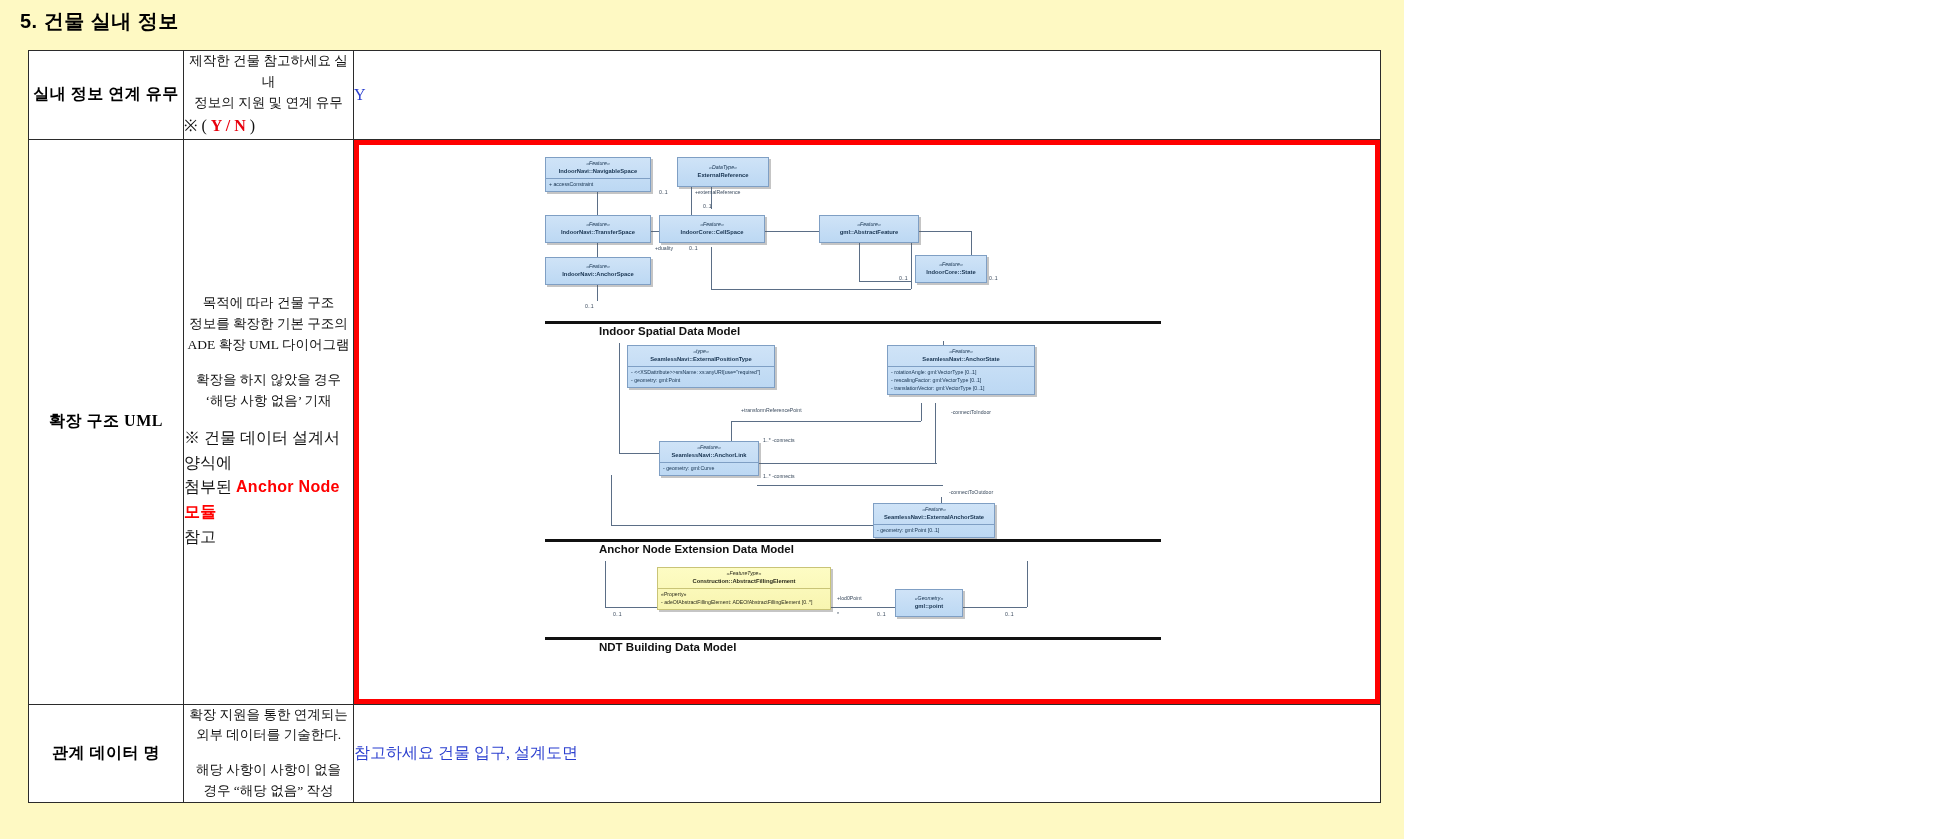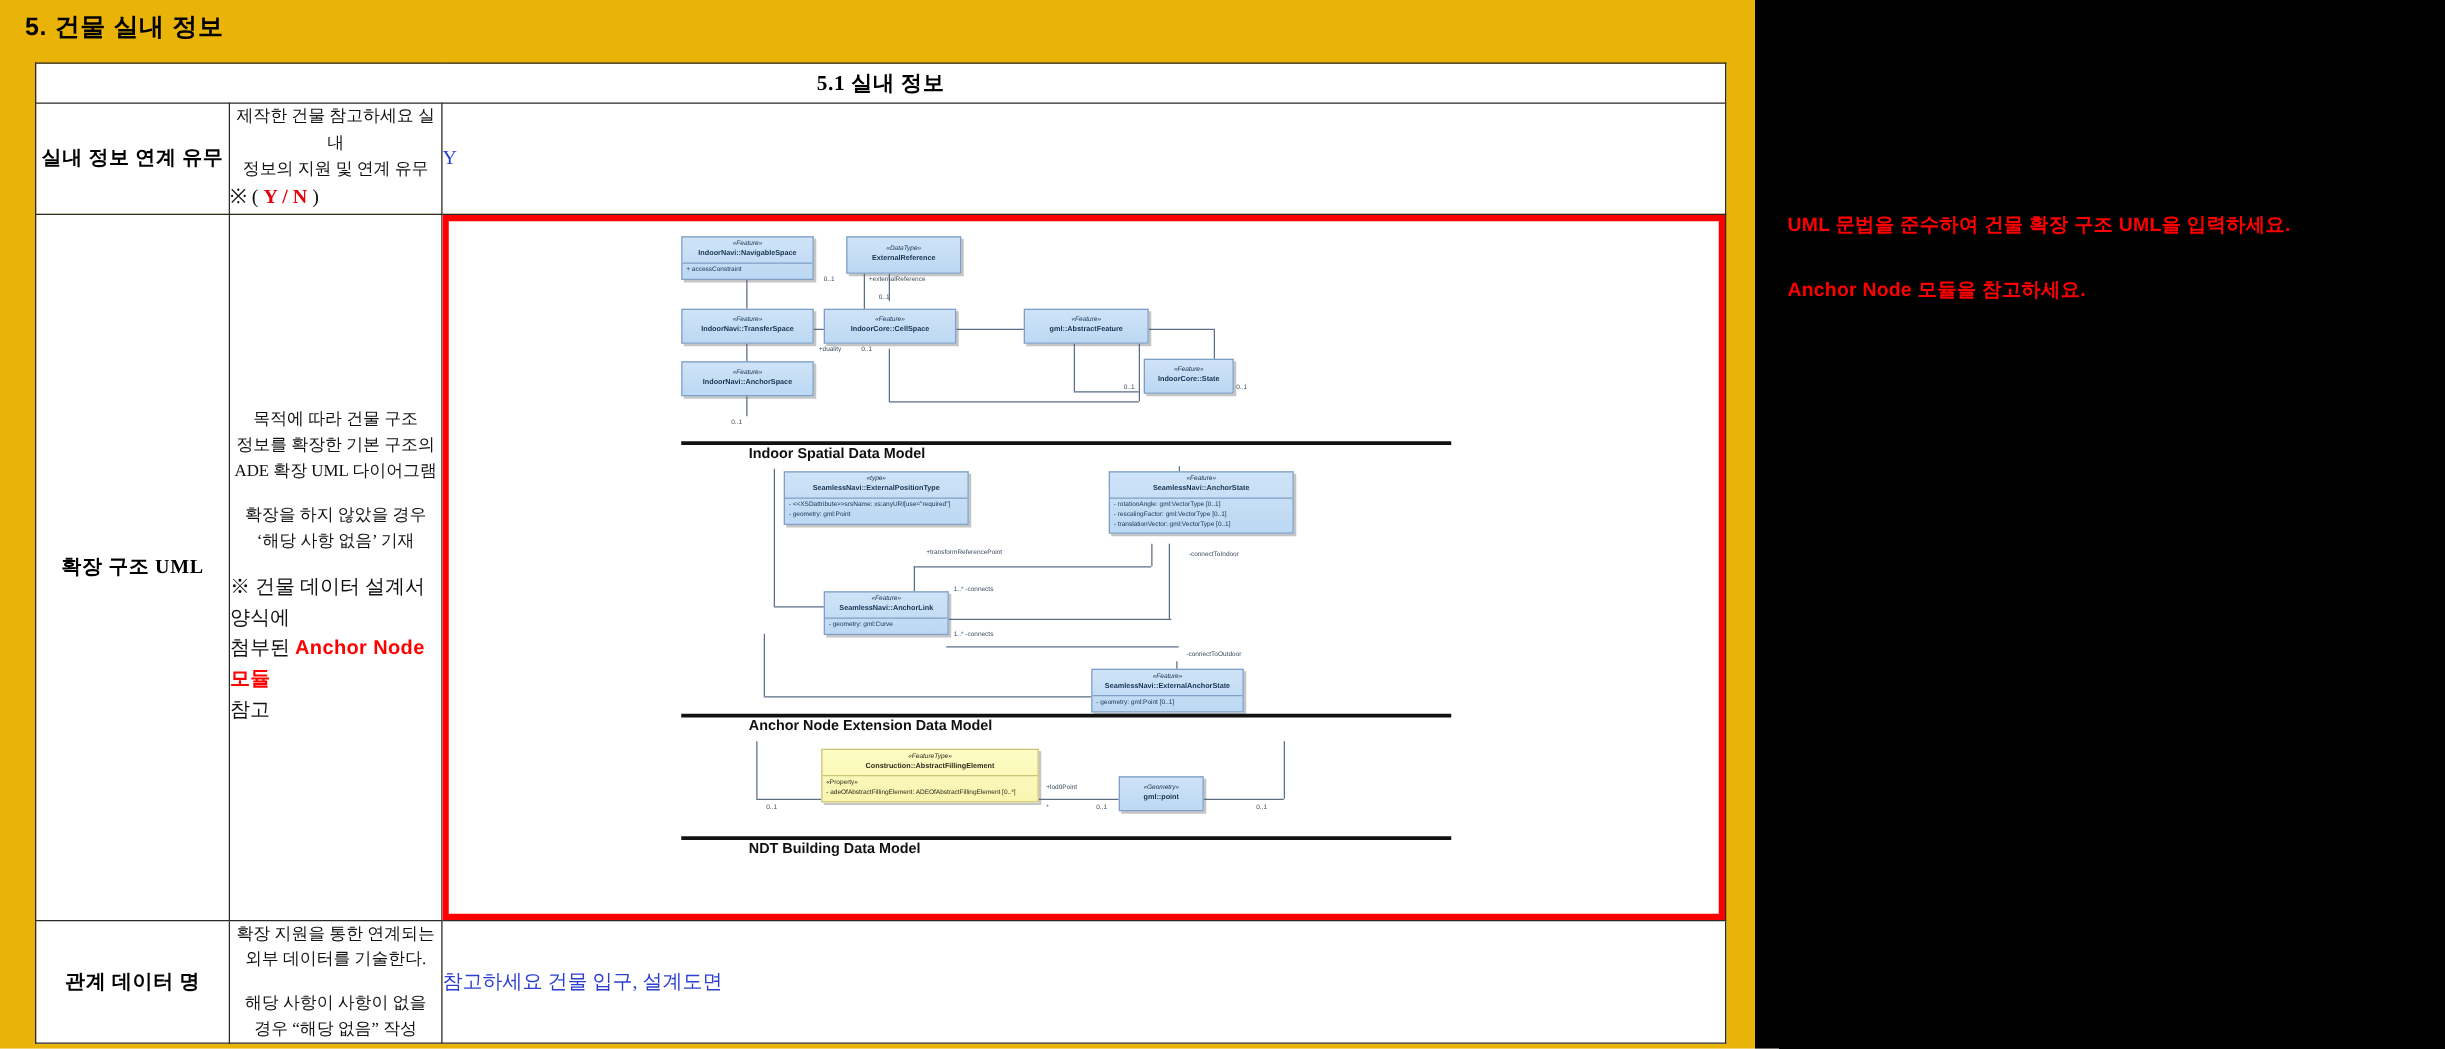--- a/index.html
+++ b/index.html
@@ -8,21 +8,21 @@
     width: 1956px; height: 839px;
     background: #ffffff;
     font-family: "Liberation Serif", "DejaVu Serif", serif;
     overflow: hidden;
   }
   #page { position: relative; width: 1956px; height: 839px; background:#fff; }
 
   
   #doc {
     position: absolute; left: 0; top: 0; width: 1404px; height: 839px;
-    background:#eab308;
+    background:#fef9c3;
   }
   #section-title {
     position: absolute; left: 20px; top: 8px;
     font-family: "Liberation Sans", "DejaVu Sans", sans-serif;
     font-weight: bold; font-size: 20px; color:#000; letter-spacing: .5px;
   }
 
   table.form {
     position: absolute; left: 28px; top: 50px;
     width: 1353px;
@@ -146,23 +146,20 @@
 
     <div id="section-title">5. 건물 실내 정보</div>
 
     <table class="form">
       <colgroup>
         <col style="width:155px">
         <col style="width:170px">
         <col>
       </colgroup>
       <tbody>
-        <tr>
-          <td class="hdr" colspan="3">5.1 실내 정보</td>
-        </tr>
 
         <tr>
           <td class="lbl">실내 정보 연계 유무</td>
           <td class="desc">
             <span class="ln">제작한 건물 참고하세요 실내</span>
             <span class="ln">정보의 지원 및 연계 유무</span>
             <span class="ln note"><span>※ ( </span><span class="red">Y</span><span class="red"> / </span><span class="red">N</span><span> )</span></span>
           </td>
           <td class="val mid">Y</td>
         </tr>
@@ -377,18 +374,14 @@
             <span class="sp"></span>
             <span class="ln">해당 사항이 사항이 없을</span>
             <span class="ln">경우 “해당 없음” 작성</span>
           </td>
           <td class="val mid">참고하세요 건물 입구, 설계도면</td>
         </tr>
       </tbody>
     </table>
   </div>
 
-  <div id="panel">
-    <div class="msg m1">UML 문법을 준수하여 건물 확장 구조 UML을 입력하세요.</div>
-    <div class="msg m2">Anchor Node 모듈을 참고하세요.</div>
-  </div>
 
 </div>
 
 </body></html>

